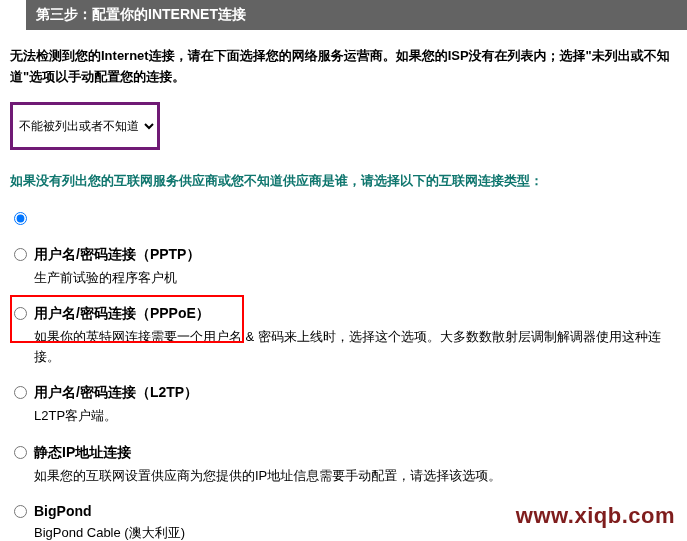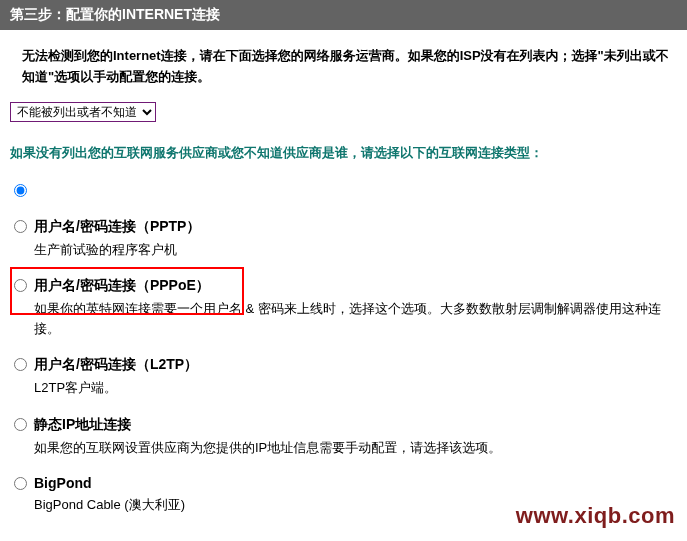--- a/index.html
+++ b/index.html
@@ -11,36 +11,37 @@
       background: #ffffff;
       position: relative;
       overflow: hidden;
     }
     .header-bar {
       background: #636363;
       color: #ffffff;
       padding: 6px 10px;
       font-size: 14px;
       font-weight: bold;
+      margin-left: 26px;
     }
     .instruction-block {
-      padding: 16px 10px 8px 22px;
+      padding: 16px 10px 8px 10px;
       font-weight: bold;
       font-size: 13px;
       line-height: 1.6;
       color: #000;
     }
     .dropdown-row {
       padding: 6px 10px 18px 10px;
     }
     select {
       font-size: 12px;
-      padding: 1px 2px;
+      padding: 13px 2px;
       background: #fff;
-      border: 1px solid #701a75;
+      border: 3px solid #701a75;
     }
     .subtitle {
       padding: 4px 10px 12px 10px;
       font-weight: bold;
       font-size: 13px;
       color: #0f766e;
     }
     .options-list {
       padding-left: 12px;
     }

